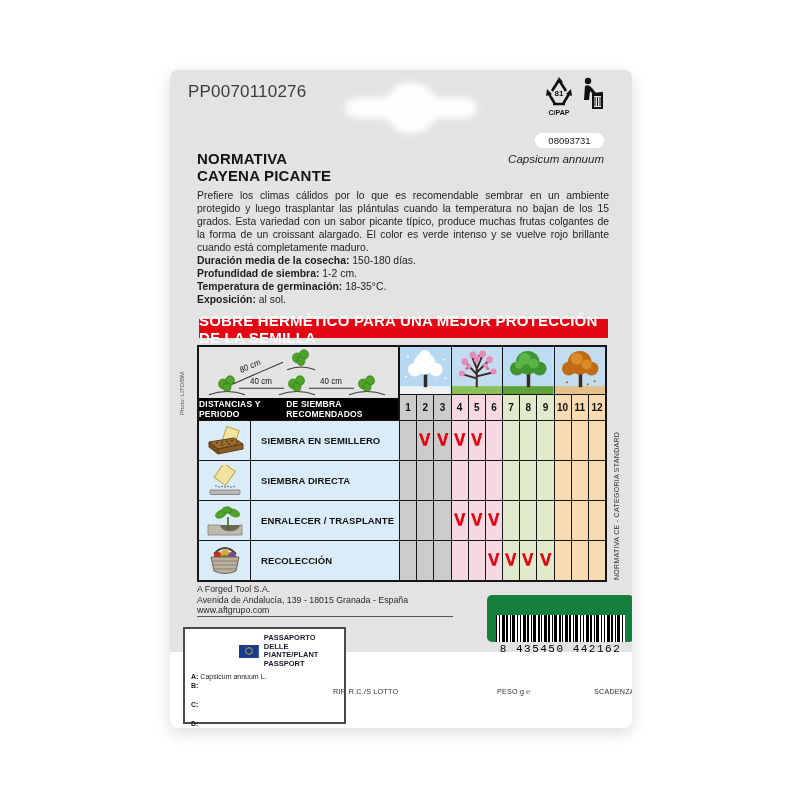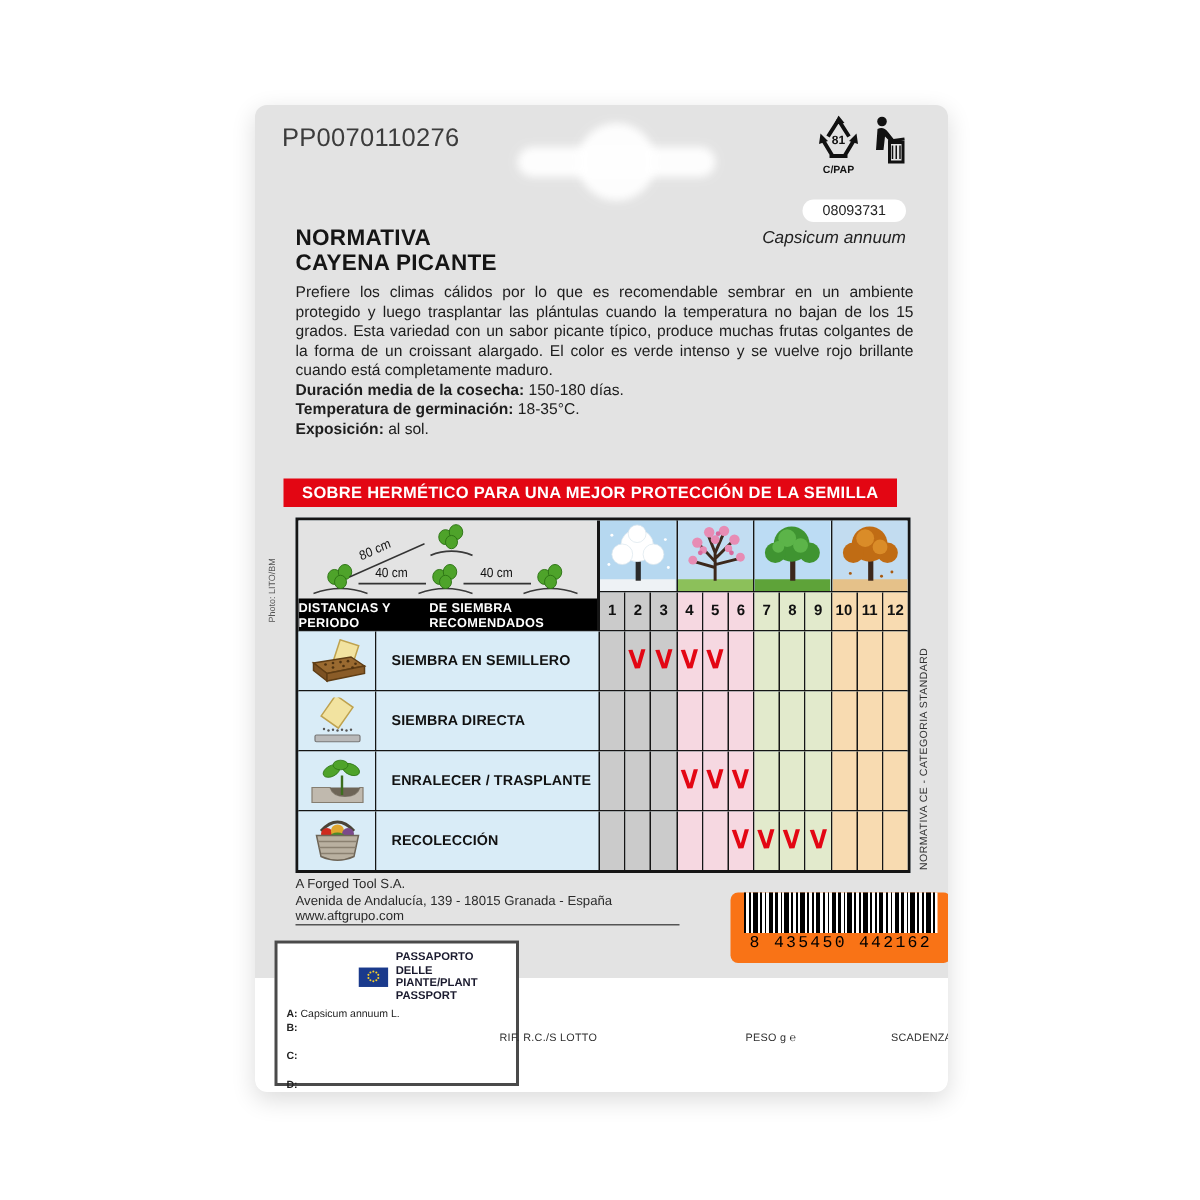--- a/index.html
+++ b/index.html
@@ -22,22 +22,22 @@
                 font-size:9.5px; color:#222; display:flex; align-items:center; justify-content:center; }
   .latin { position:absolute; right:28px; top:83px; font-size:11.5px; font-style:italic; color:#222; }
 
   .title { position:absolute; left:27px; top:80px; font-size:15px; font-weight:bold; color:#151515; line-height:17px; letter-spacing:.2px; }
 
   .desc { position:absolute; left:27px; top:119px; width:412px; font-size:10.4px; line-height:13px; color:#1d1d1d; text-align:justify; }
 
   .info { position:absolute; left:27px; top:184px; font-size:10.4px; line-height:13px; color:#1d1d1d; }
   .info b { font-weight:bold; }
 
-  .banner { position:absolute; left:19px; top:249px; width:409px; height:19px; background:var(--accent);
-            color:#fff; font-size:11px; font-weight:bold; display:flex; align-items:center; justify-content:center; letter-spacing:.2px; }
+  .banner { position:absolute; left:29px; top:249px; width:409px; height:19px; background:var(--accent);
+            color:#fff; font-size:15px; font-weight:bold; display:flex; align-items:center; justify-content:center; letter-spacing:.2px; }
 
   .photo-credit { position:absolute; left:9px; top:275px; height:70px; font-size:6px; color:#555;
                   writing-mode:vertical-rl; transform:rotate(180deg); }
   .normativa { position:absolute; left:443px; top:290px; height:220px; font-size:7px; color:#333; letter-spacing:.3px;
                writing-mode:vertical-rl; transform:rotate(180deg); display:flex; align-items:center; }
 
   
   .cal { position:absolute; left:27px; top:275px; width:410px; border:2px solid #151515; background:var(--cell_blue); }
   .cal-head { display:flex; height:73px; }
   .head-left { width:201px; border-right:2px solid #151515; display:flex; flex-direction:column; background:var(--card_bg); }
@@ -59,21 +59,21 @@
                 font-size:9.5px; font-weight:bold; color:#111; background:var(--cell_blue); letter-spacing:.1px; }
   .cells { flex:1; display:flex; }
   .dcell { flex:1; border-right:1px solid #151515; display:flex; align-items:center; justify-content:center; }
   .q0 { background:var(--q0); } .q1 { background:var(--q1); } .q2 { background:var(--q2); } .q3 { background:var(--q3); }
   .check { font-family:"DejaVu Sans", sans-serif; font-weight:900; font-size:15px; color:var(--accent);
            transform:scaleY(1.15) rotate(-2deg); line-height:1; }
 
   .address { position:absolute; left:27px; top:514px; font-size:8.8px; line-height:10.5px; color:#2a2a2a; }
   .address-rule { position:absolute; left:27px; top:546px; width:256px; border-top:1px solid #555; }
 
-  .barcode-box { position:absolute; left:317px; top:525px; width:147px; height:47px; background:#f97316; border-radius:5px; padding:0 9px 0 9px; }
+  .barcode-box { position:absolute; left:317px; top:525px; width:147px; height:47px; background:#15803d; border-radius:5px; padding:20px 9px 0 9px; }
   .bars { height:27px;
           background:repeating-linear-gradient(90deg,#000 0 1.5px,#fff 1.5px 3.5px,#000 3.5px 4.5px,#fff 4.5px 6px,#000 6px 9px,#fff 9px 10.5px); }
   .bars-digits { font-family:"Liberation Mono", monospace; font-size:11px; color:#000; text-align:center; letter-spacing:1.5px; margin-top:1px; }
 
   .white-strip { position:absolute; left:0; top:582px; width:462px; height:76px; background:#fff; }
 
   .passport { position:absolute; left:13px; top:557px; width:163px; height:97px; background:#fff; border:2px solid #4a4a4a; padding:5px 6px; }
   .pp-head { display:flex; gap:5px; align-items:center;padding-left:48px; }
   .pp-title { font-size:7.5px; font-weight:bold; color:#1a1a2e; line-height:8.5px; }
   .pp-fields { margin-top:5px; font-size:7px; color:#222; }
@@ -118,20 +118,21 @@
 
     <div class="title">
       <div>NORMATIVA</div>
       <div>CAYENA PICANTE</div>
     </div>
 
     <div class="desc">Prefiere los climas cálidos por lo que es recomendable sembrar en un ambiente protegido y luego trasplantar las plántulas cuando la temperatura no bajan de los 15 grados. Esta variedad con un sabor picante típico, produce muchas frutas colgantes de la forma de un croissant alargado. El color es verde intenso y se vuelve rojo brillante cuando está completamente maduro.</div>
 
     <div class="info">
       <div><b>Duración media de la cosecha:</b><span> 150-180 días.</span></div>
+      <div><b>Profundidad de siembra:</b><span> 1-2 cm.</span></div>
       <div><b>Temperatura de germinación:</b><span> 18-35°C.</span></div>
       <div><b>Exposición:</b><span> al sol.</span></div>
     </div>
 
     <div class="banner">SOBRE HERMÉTICO PARA UNA MEJOR PROTECCIÓN DE LA SEMILLA</div>
 
     <div class="photo-credit">Photo: LITO/BM</div>
     <div class="normativa">NORMATIVA CE - CATEGORIA STANDARD</div>
 
     <div class="cal">

